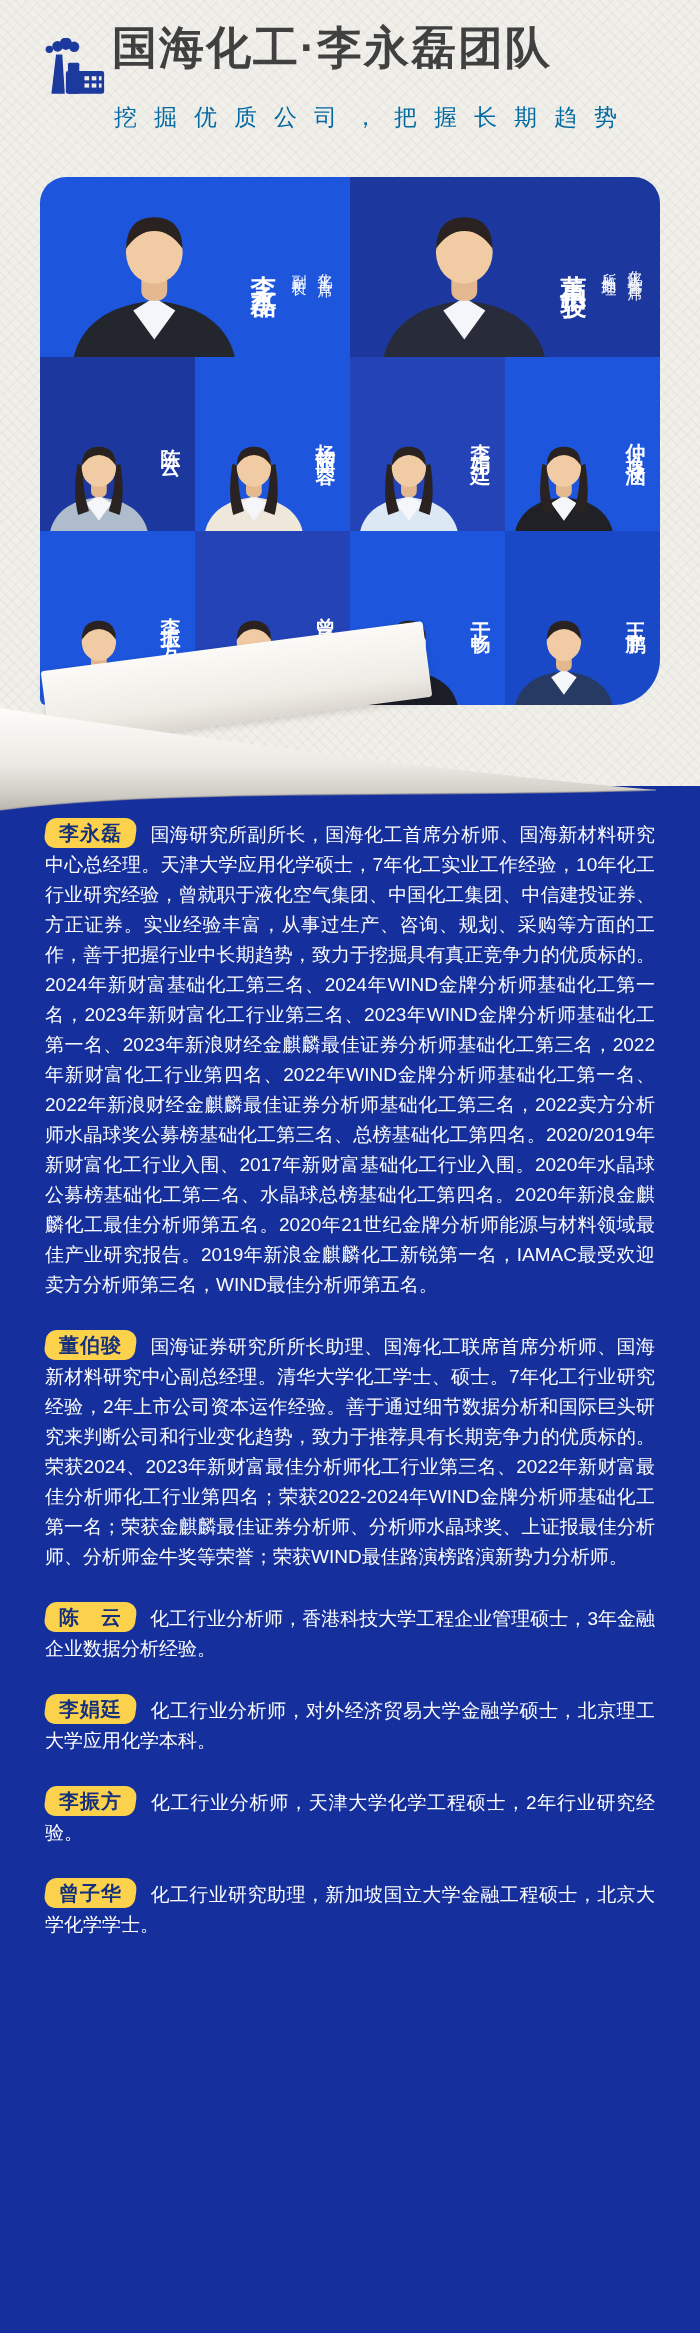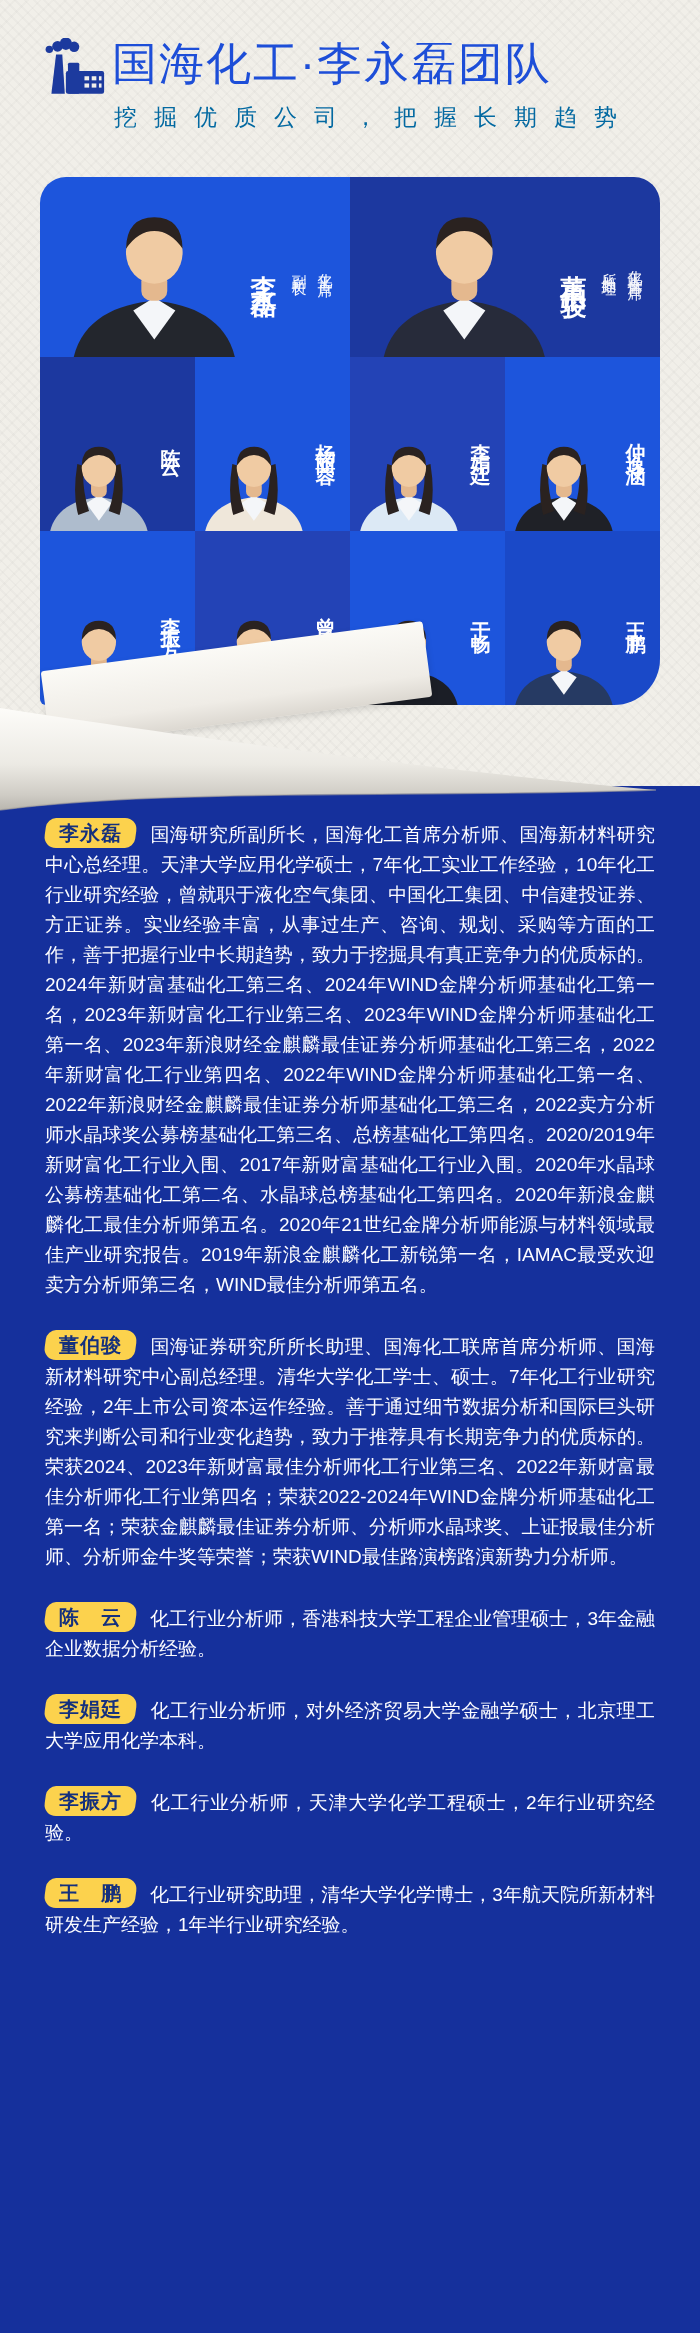--- a/index.html
+++ b/index.html
@@ -7,22 +7,22 @@
     width:700px;height:2333px;position:relative;overflow:hidden;
     font-family:"Liberation Sans","DejaVu Sans",sans-serif;
     background-color:#f1efe9;
     background-image:
       repeating-linear-gradient(45deg, rgba(0,0,0,.022) 0 2px, transparent 2px 7px),
       repeating-linear-gradient(-45deg, rgba(0,0,0,.018) 0 2px, transparent 2px 9px);
   }
   
   .logo{position:absolute;left:33px;top:38px;width:74px;height:62px;}
   .title{
-    position:absolute;left:112px;top:34px;width:560px;
-    font-size:45px;font-weight:400;letter-spacing:2px;color:#1d4ed8;white-space:nowrap;
+    position:absolute;left:112px;top:18px;width:560px;
+    font-size:45px;font-weight:700;letter-spacing:2px;color:#404040;white-space:nowrap;
   }
   .subtitle{
     position:absolute;left:114px;top:102px;width:560px;
     font-size:23px;font-weight:500;letter-spacing:17px;color:#0369a1;white-space:nowrap;
   }
   
   .collage{
     position:absolute;left:40px;top:177px;width:620px;height:528px;
     border-radius:26px 26px 46px 6px;overflow:hidden;display:flex;flex-direction:column;z-index:1;
   }
@@ -296,15 +296,15 @@
     <p class="bio">
     <span class="badge"><span class="badge-text">陈　云</span></span><span class="bio-text">化工行业分析师，香港科技大学工程企业管理硕士，3年金融企业数据分析经验。</span>
   </p>
     <p class="bio">
     <span class="badge"><span class="badge-text">李娟廷</span></span><span class="bio-text">化工行业分析师，对外经济贸易大学金融学硕士，北京理工大学应用化学本科。</span>
   </p>
     <p class="bio">
     <span class="badge"><span class="badge-text">李振方</span></span><span class="bio-text">化工行业分析师，天津大学化学工程硕士，2年行业研究经验。</span>
   </p>
     <p class="bio">
-    <span class="badge"><span class="badge-text">王　鹏</span></span><span class="bio-text">化工行业研究助理，清华大学化学博士，3年航天院所新材料研发生产经验，1年半行业研究经验。</span>
+    <span class="badge"><span class="badge-text">曾子华</span></span><span class="bio-text">化工行业研究助理，新加坡国立大学金融工程硕士，北京大学化学学士。</span>
   </p>
   </div>
 
 </body></html>

